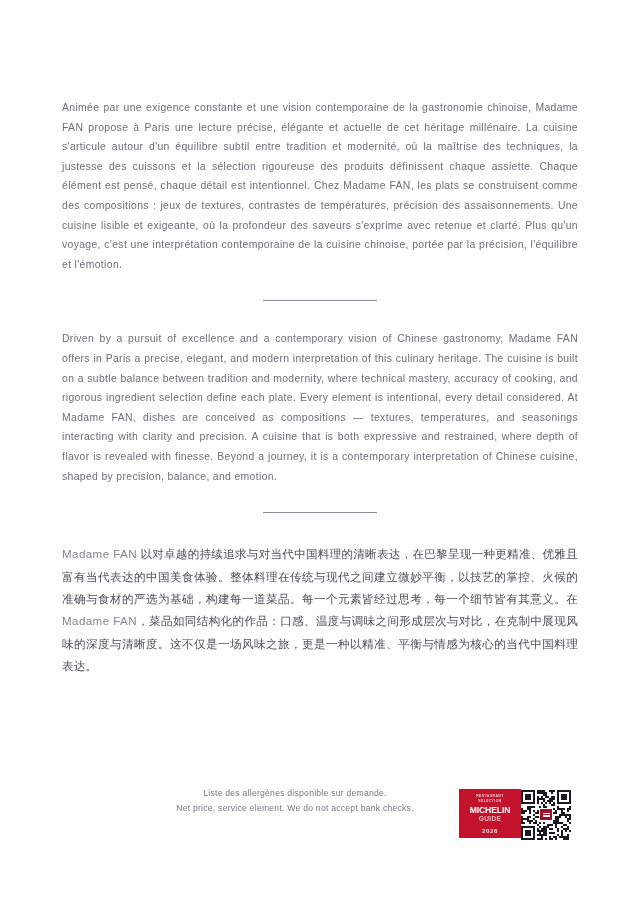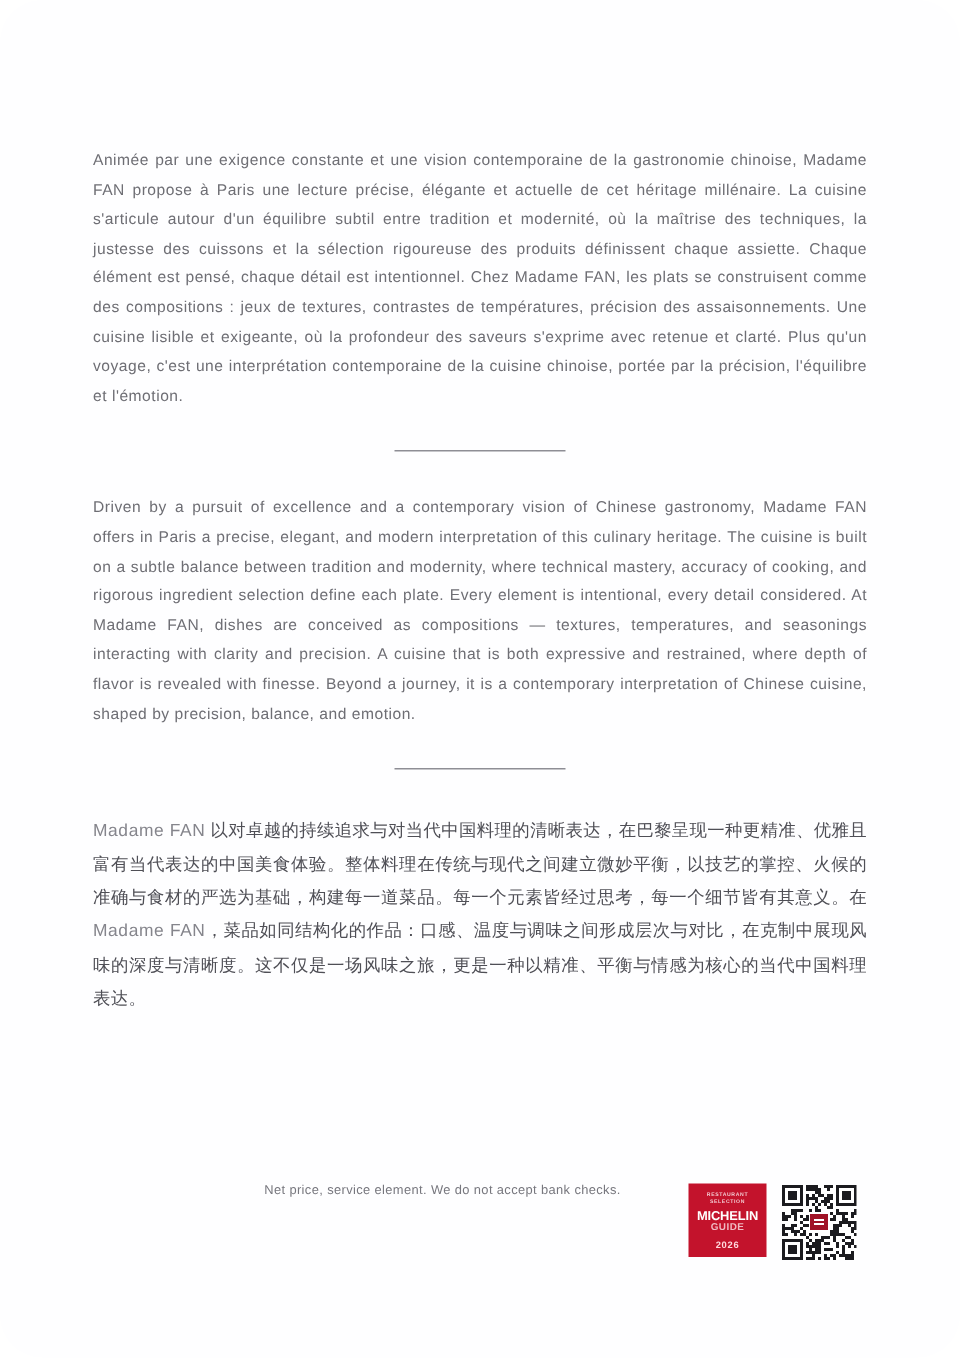--- a/index.html
+++ b/index.html
@@ -98,21 +98,21 @@
     line-height: 14.6px;
     letter-spacing: 0.25px;
     white-space: nowrap;
   }
 
   
   .badge {
     position: absolute;
     left: 459px;
     top: 789px;
-    width: 52px;
+    width: 62px;
     height: 49px;
     background: #c3132c;
     display: flex;
     flex-direction: column;
     align-items: center;
     justify-content: center;
     box-sizing: border-box;
     padding-top: 1px;
   }
   .badge-top {
@@ -183,20 +183,21 @@
     </div>
 
     <div class="gap-d"></div>
 
     <p class="para-zh"><span class="latin">Madame FAN</span><span> 以对卓越的持续追求与对当代中国料理的清晰表达，在巴黎呈现一种更精准、优雅且富有当代表达的中国美食体验。整体料理在传统与现代之间建立微妙平衡，以技艺的掌控、火候的准确与食材的严选为基础，构建每一道菜品。每一个元素皆经过思考，每一个细节皆有其意义。在 </span><span class="latin">Madame FAN</span><span>，菜品如同结构化的作品：口感、温度与调味之间形成层次与对比，在克制中展现风味的深度与清晰度。这不仅是一场风味之旅，更是一种以精准、平衡与情感为核心的当代中国料理表达。</span></p>
 
   </div>
 
   <div class="footer">
     <div class="footer-text">
+      <div class="footer-line">Liste des allergènes disponible sur demande.</div>
       <div class="footer-line">Net price, service element. We do not accept bank checks.</div>
     </div>
   </div>
 
   <div class="badge">
     <div class="badge-top">RESTAURANT</div>
     <div class="badge-top">SELECTION</div>
     <div class="badge-main">MICHELIN</div>
     <div class="badge-sub">GUIDE</div>
     <div class="badge-year">2026</div>

